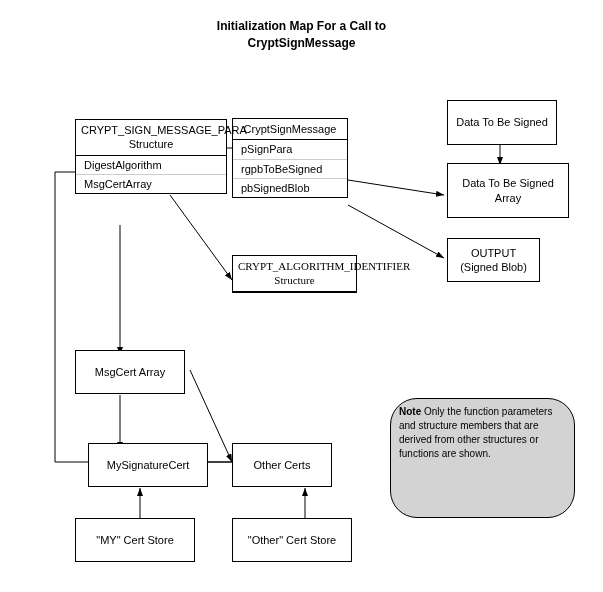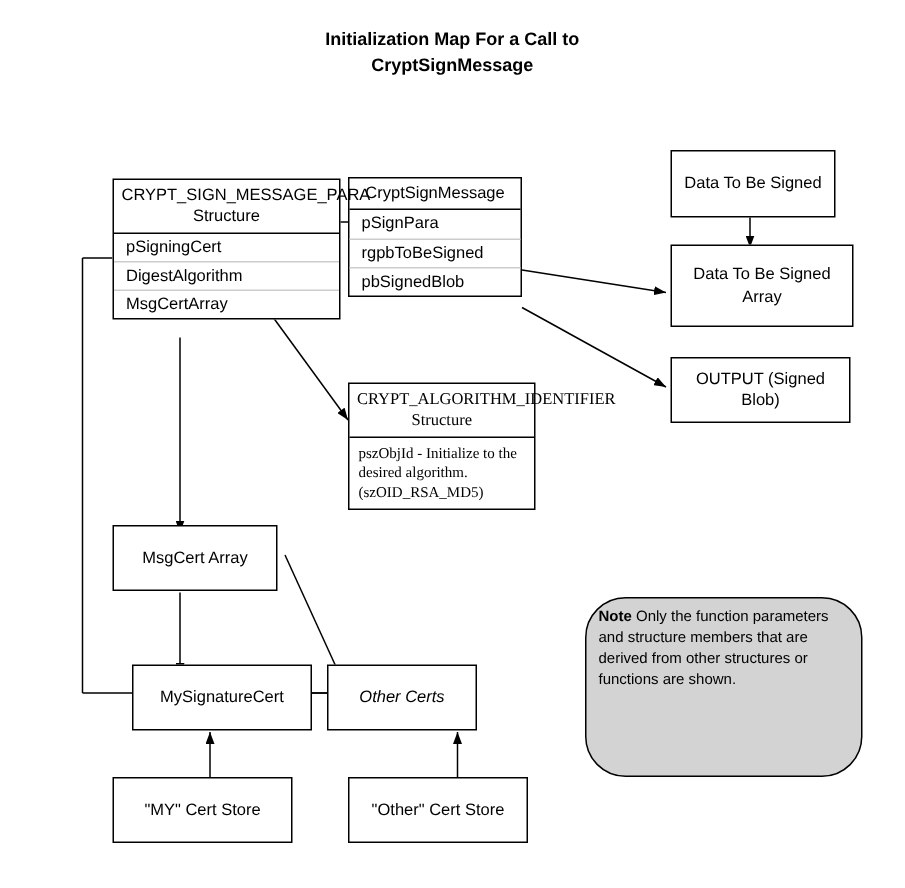--- a/index.html
+++ b/index.html
@@ -141,53 +141,51 @@
     </div>
     <div class="box-row">pSignPara</div>
     <div class="box-row">rgpbToBeSigned</div>
     <div class="box-row">pbSignedBlob</div>
   </div>
 
   <div class="box-divided" style="left:75px; top:119px; width:152px;">
     <div class="box-header">
       <span>CRYPT_SIGN_MESSAGE_PARA Structure</span>
     </div>
-    <div class="box-row">pSigningCert</div>
     <div class="box-row">DigestAlgorithm</div>
     <div class="box-row">MsgCertArray</div>
   </div>
 
   <div class="box-divided" style="left:232px; top:255px; width:125px;font-family:Liberation Serif, serif;">
     <div class="box-header">
       <span>CRYPT_ALGORITHM_IDENTIFIER Structure</span>
     </div>
-    <div style="padding:4px 6px; font-size:10px; text-align:left;">pszObjId - Initialize to the desired algorithm. (szOID_RSA_MD5)</div>
   </div>
 
   <div class="box" style="left:447px; top:100px; width:110px; height:45px; font-size:11px;">
     <span>Data To Be Signed</span>
   </div>
 
   <div class="box" style="left:447px; top:163px; width:122px; height:55px; font-size:11px;">
     <span>Data To Be Signed Array</span>
   </div>
 
-  <div class="box" style="left:447px; top:238px; width:120px; height:42px;justify-content:center;">
+  <div class="box" style="left:447px; top:238px; width:93px; height:42px;justify-content:center;">
     <span>OUTPUT (Signed Blob)</span>
   </div>
 
   <div class="box" style="left:75px; top:350px; width:110px; height:40px;">
     <span>MsgCert Array</span>
   </div>
 
   <div class="box" style="left:88px; top:443px; width:120px; height:38px;">
     <span>MySignatureCert</span>
   </div>
 
-  <div class="box" style="left:218px; top:443px; width:100px; height:38px;font-style:italic;">
+  <div class="box" style="left:232px; top:443px; width:100px; height:38px;">
     <span>Other Certs</span>
   </div>
 
   <div class="box" style="left:75px; top:518px; width:120px; height:40px;">
     <span>"MY" Cert Store</span>
   </div>
 
   <div class="box" style="left:232px; top:518px; width:120px; height:40px;">
     <span>"Other" Cert Store</span>
   </div>

